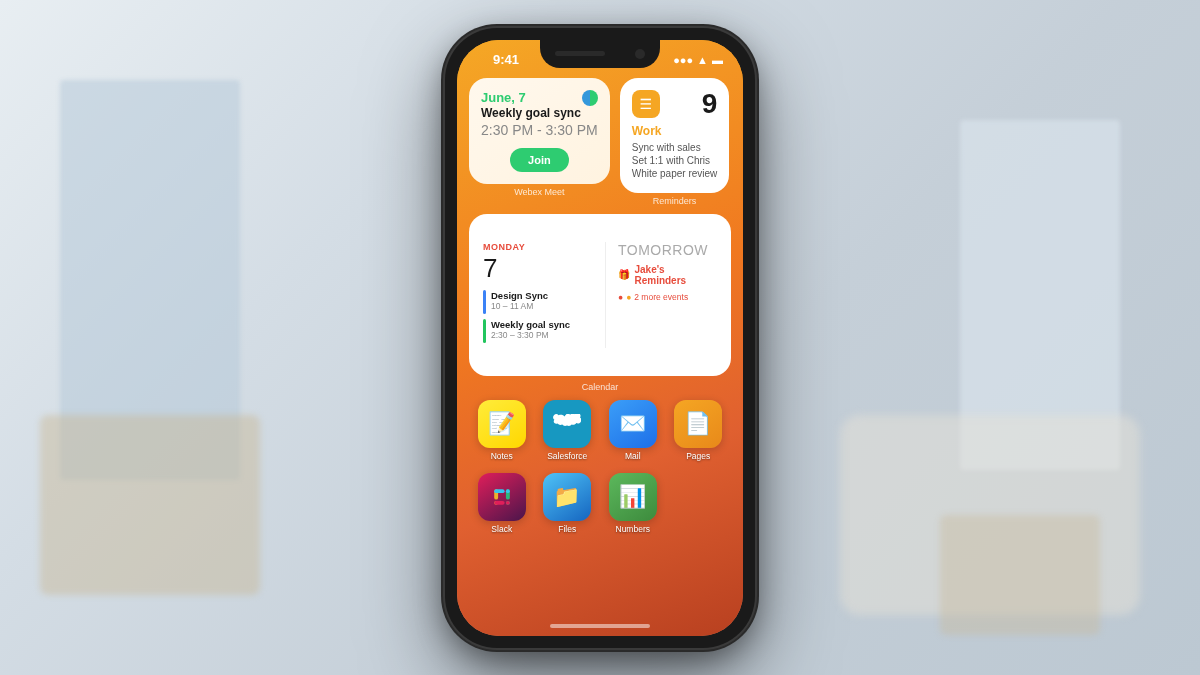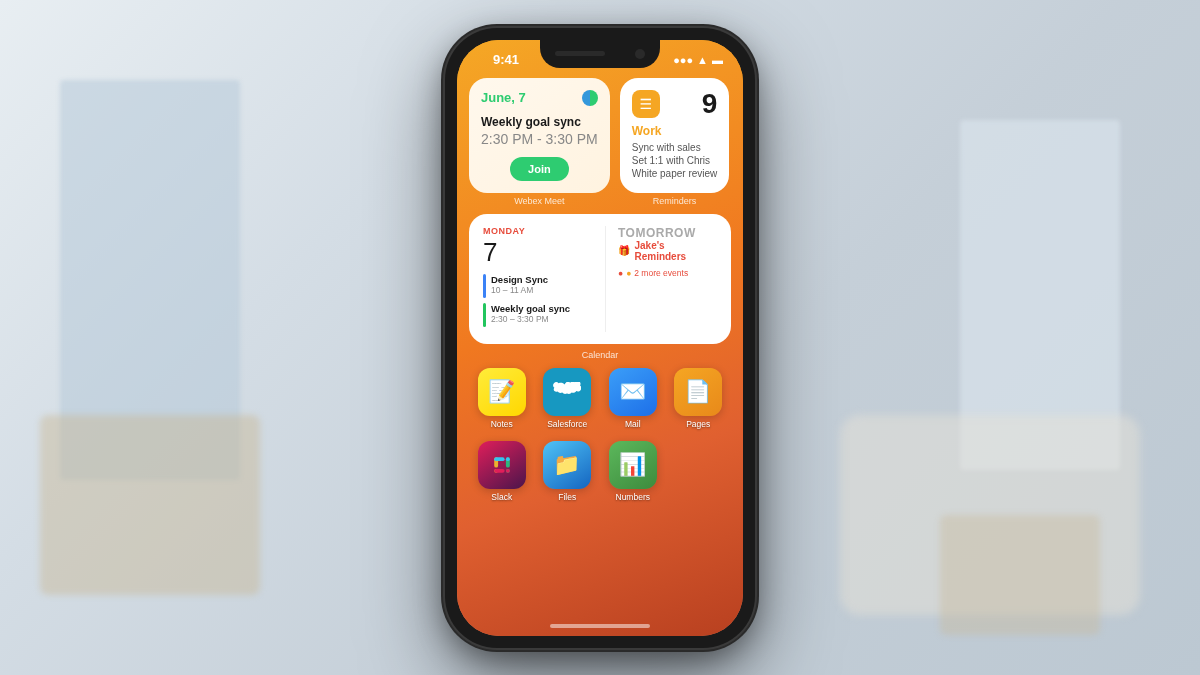--- a/index.html
+++ b/index.html
@@ -161,21 +161,21 @@
 
     
     .widget-webex {
       flex: 1;
       background: linear-gradient(145deg, #fff8ed 0%, #fff3e0 100%);
     }
     .widget-webex .date-line {
       display: flex;
       align-items: center;
       justify-content: space-between;
-      margin-bottom: 9px;
+      margin-bottom: 0;
       text-align: center;
     }
     .widget-webex .date-text {
       font-size: 13px;
       font-weight: 700;
       color: #2ecc71;
     }
     .widget-webex .webex-dot {
       width: 16px; height: 16px;
       background: conic-gradient(#2ecc71 0deg 180deg, #3498db 180deg 360deg);
@@ -248,21 +248,21 @@
     .rem-item {
       font-size: 10px;
       color: #555;
       margin-bottom: 2px;
     }
 
     
     .widget-calendar {
       background: white;
       border-radius: 18px;
-      padding: 12px 14px;
+      padding: 28px 14px;
       margin-bottom: 6px;
     }
     .cal-inner {
       display: flex;
       gap: 12px;
     }
     .cal-left {
       flex: 0 0 110px;
     }
     .cal-right {
@@ -292,25 +292,25 @@
     .cal-event-bar {
       width: 3px;
       border-radius: 2px;
       margin-right: 5px;
       align-self: stretch;
       min-height: 24px;
     }
     .cal-event-title { font-weight: 600; color: #1a1a1a; }
     .cal-event-time { color: #888; font-size: 8.5px; }
     .cal-tomorrow-label {
-      font-size: 12px;
-      font-weight: 700;
+      font-size: 14px;
+      font-weight: 400;
       color: #aaa;
       letter-spacing: 0.5px;
-      margin-bottom: 0;
+      margin-bottom: 6px;
     }
     .cal-birthday {
       display: flex;
       align-items: center;
       gap: 4px;
       font-size: 10px;
       font-weight: 600;
       color: #e74c3c;
       margin-bottom: 6px;
     }

